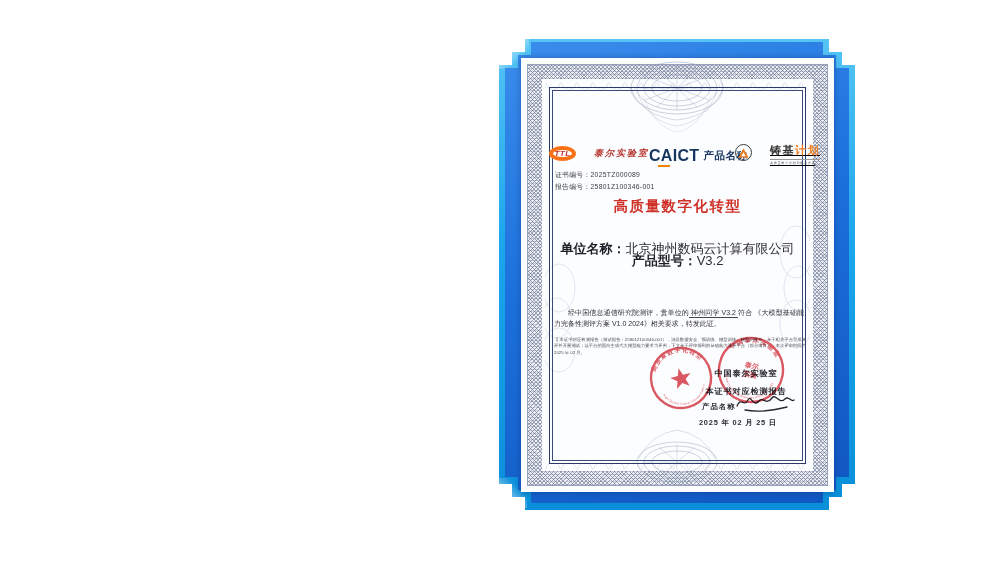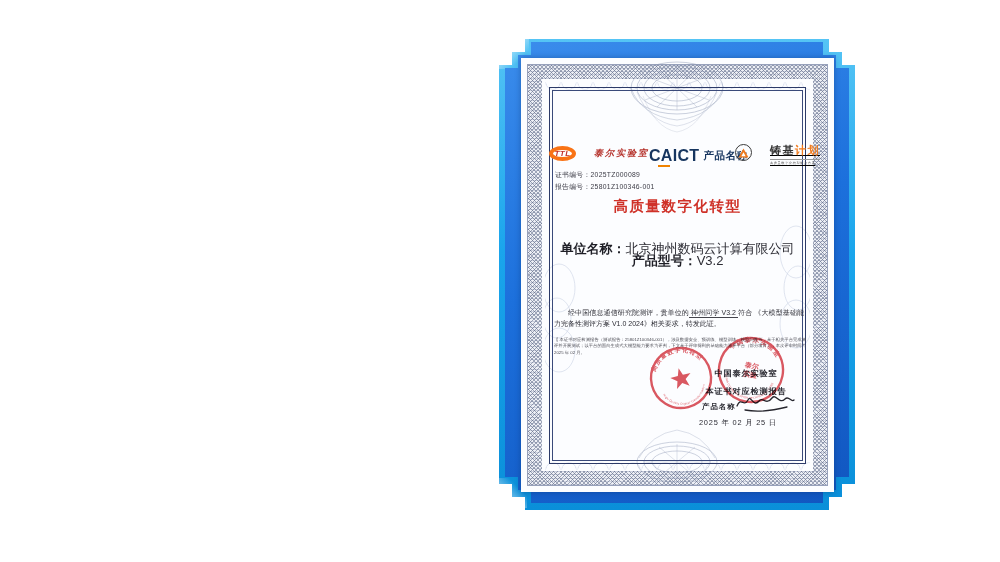--- a/index.html
+++ b/index.html
@@ -108,21 +108,21 @@
     position:absolute; left:33px; top:279px; width:252px;
     font-size:4.3px; line-height:6.4px; color:#4a4a52; text-align:justify;
   }
 
   
   .issuer-lab, .issuer-academy { position:absolute; left:160px; width:130px; text-align:center; font-weight:800; color:#2b2b33; font-size:8.2px; letter-spacing:.8px; }
   .issuer-lab { top:310px; }
   .issuer-academy { top:328px; }
   .signer-label { position:absolute; left:181px; top:344px; font-size:7.4px; font-weight:800; color:#2b2b33; letter-spacing:1px; }
   .signature { position:absolute; left:212px; top:332px; }
-  .issue-date { position:absolute; left:157px; top:360px; width:120px; text-align:center; font-size:7.4px; font-weight:400; color:#2b2b33; letter-spacing:.8px; }
+  .issue-date { position:absolute; left:157px; top:360px; width:120px; text-align:center; font-size:7.4px; font-weight:700; color:#2b2b33; letter-spacing:.8px; }
 
   
   .stamp { position:absolute; mix-blend-mode:multiply; opacity:.85; }
   .stamp-left { left:124px; top:284px; transform:rotate(-14deg); }
   .stamp-right { left:192px; top:274px; transform:rotate(11deg); }
 </style>
 </head>
 <body>
 
 <div id="canvas">

